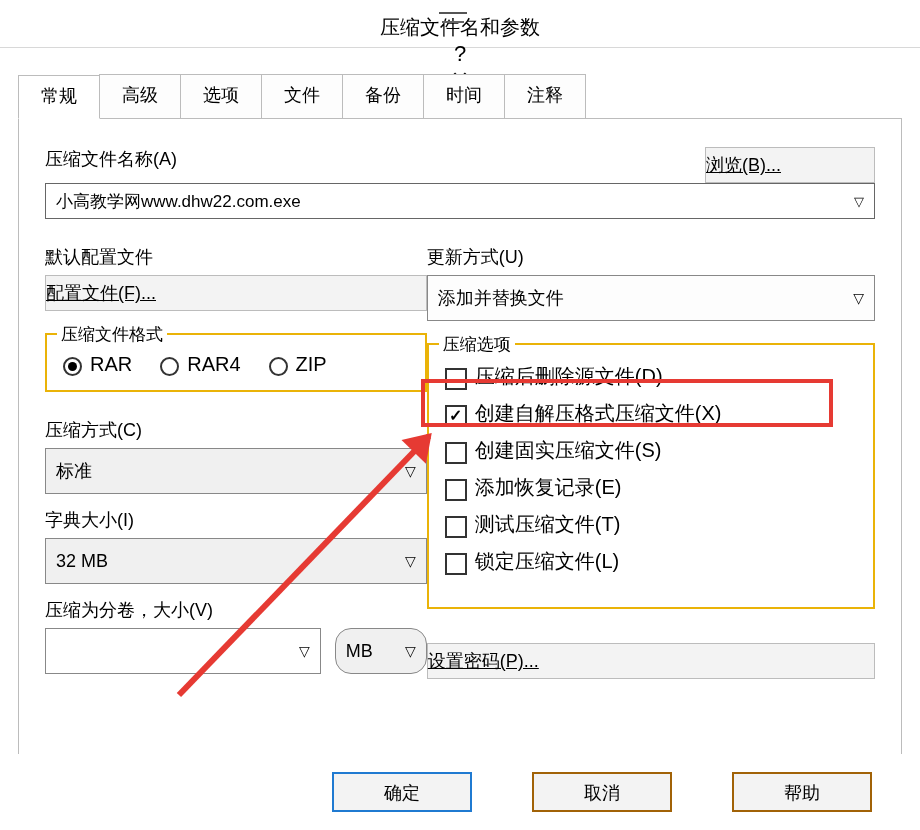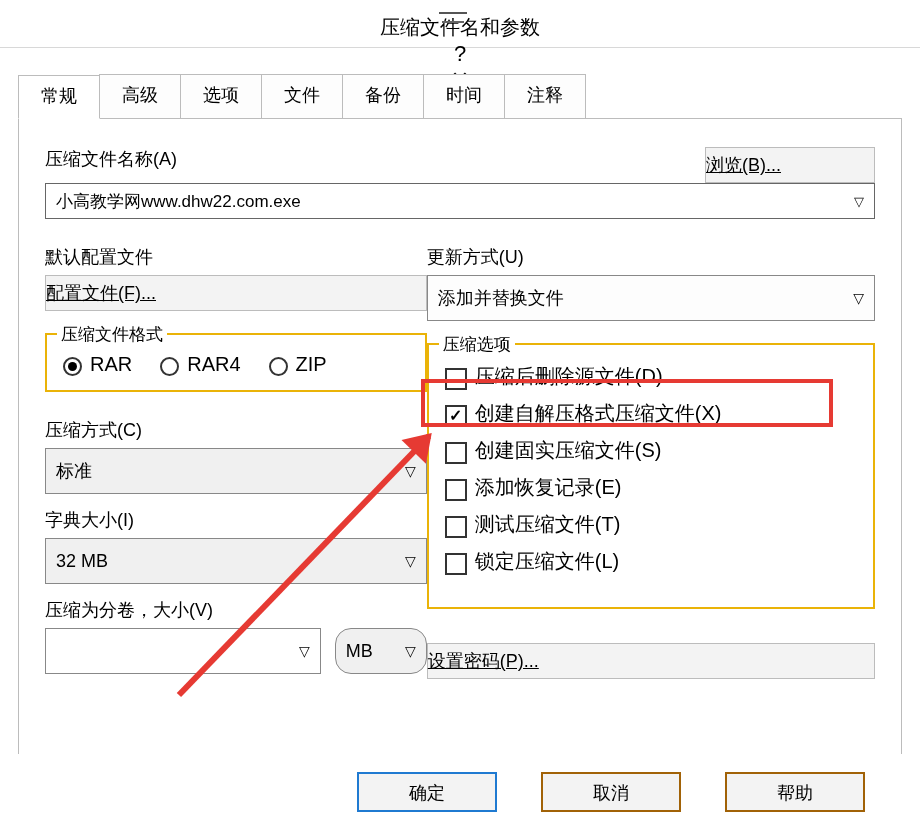--- a/index.html
+++ b/index.html
@@ -165,26 +165,26 @@
     content:"";
     position:absolute;
     right:-4px; top:-14px;
     border-left:26px solid #e63a33;
     border-top:17px solid transparent;
     border-bottom:17px solid transparent;
   }
 
   .footer {
     position:absolute;
-    left:0; right:7px; bottom:0;
+    left:0; right:0; bottom:0;
     height:76px;
     border-top:none;
     display:flex;
     justify-content:flex-end;
-    gap:44px;
+    gap:60px;
     padding:18px 48px 0 0;
     background:#fff;
   }
   .dlg-btn {
     width:140px; height:40px;
     border:2px solid #a16207;
     background:#f3f3f3;
     text-align:center;
     line-height:38px;
     font-size:18px;

